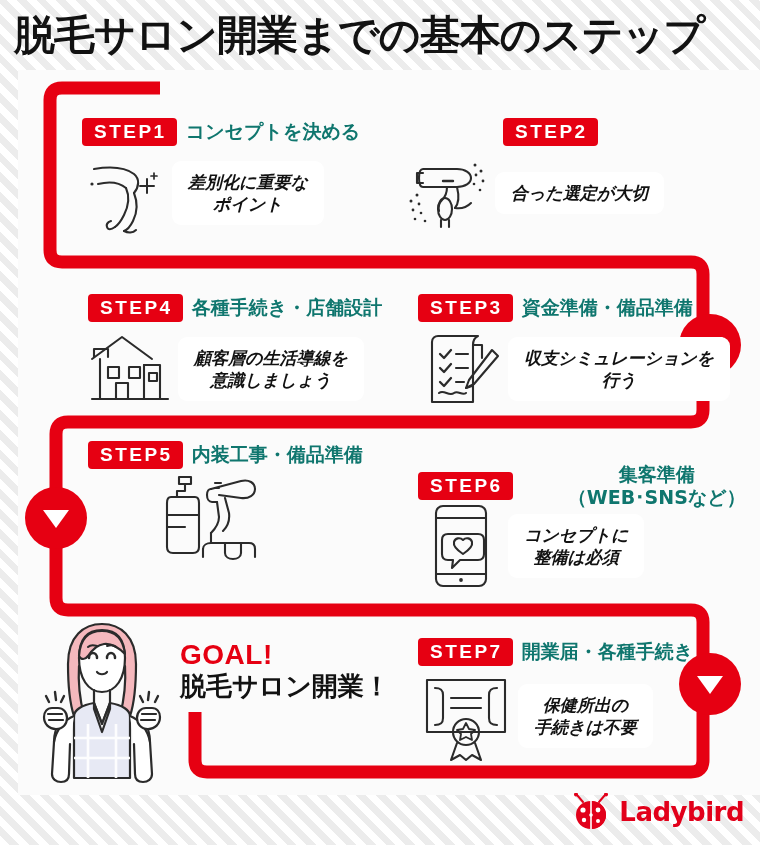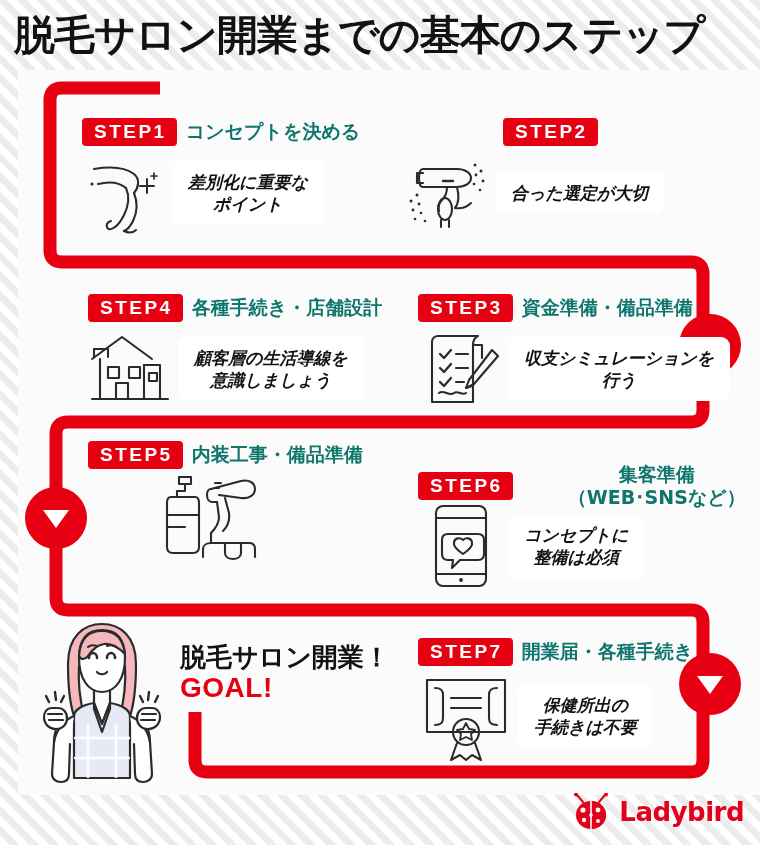--- a/index.html
+++ b/index.html
@@ -377,22 +377,22 @@
     </g>
 
     <g stroke="#ffffff" stroke-width="2.6" opacity=".95">
       <path d="M52 126 L108 126 M52 146 L108 146"></path>
       <path d="M66 112 L66 166 M94 112 L94 166"></path>
     </g>
   </svg>
 </div>
 
 <div id="goal">
+  <div id="goal-en">GOAL!</div>
   <div id="goal-jp">脱毛サロン開業！</div>
-  <div id="goal-en">GOAL!</div>
 </div>
 
 <div id="logo">
   <svg width="42" height="38" viewBox="0 0 42 38">
     <ellipse cx="20" cy="22" rx="15" ry="14" fill="#e2001a"></ellipse>
     <path d="M20 8 C28 8 35 14 35 22 C35 30 28 36 20 36 Z" fill="#e2001a"></path>
     <path d="M20 8 L20 36" stroke="#ffffff" stroke-width="1.6"></path>
     <circle cx="12" cy="17" r="2.6" fill="#ffffff"></circle>
     <circle cx="13" cy="27" r="2.2" fill="#ffffff"></circle>
     <circle cx="27" cy="17" r="2.4" fill="#ffffff"></circle>

